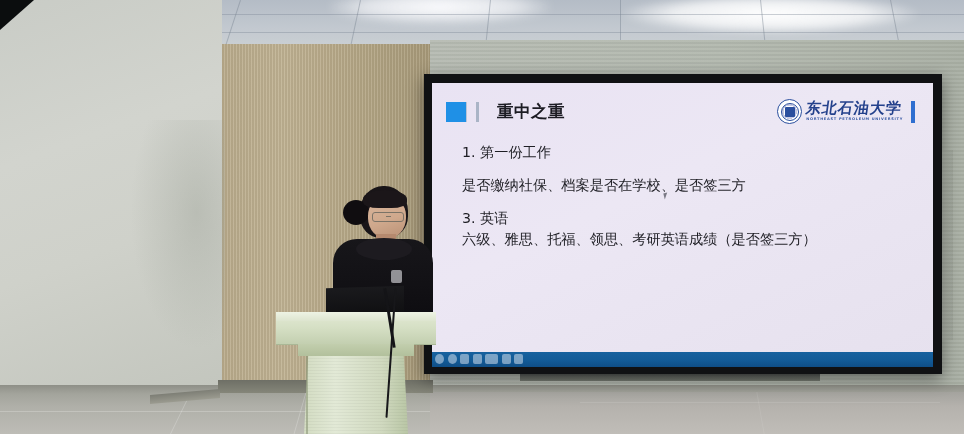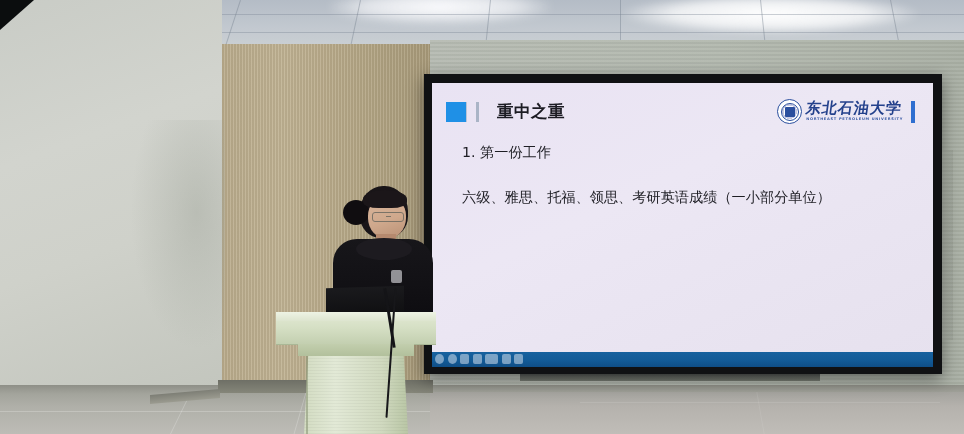--- a/index.html
+++ b/index.html
@@ -308,22 +308,24 @@
           <div class="logo-text">
             <div class="logo-cn">东北石油大学</div>
             <div class="logo-en">NORTHEAST PETROLEUM UNIVERSITY</div>
           </div>
           <div class="logo-bar"></div>
         </div>
 
         <div class="slide-body" id="slide-body">
             <div class="ln">1. 第一份工作</div>
             <div class="ln gap"></div>
+            <div class="ln"><span>是否缴纳社保、档案是否在学校、是否签三方</span></div>
             <div class="ln gap"></div>
-            <div class="ln"><span>六级、雅思、托福、领思、考研英语成绩（一小部分单位）</span></div>
+            <div class="ln">3. 英语</div>
+            <div class="ln"><span>六级、雅思、托福、领思、考研英语成绩（是否签三方）</span></div>
           </div>
 
         <div class="cursor"></div>
 
         <div class="slide-taskbar">
           <div class="tb-icons">
             <div class="tb-ic r"></div>
             <div class="tb-ic r"></div>
             <div class="tb-ic"></div>
             <div class="tb-ic"></div>

